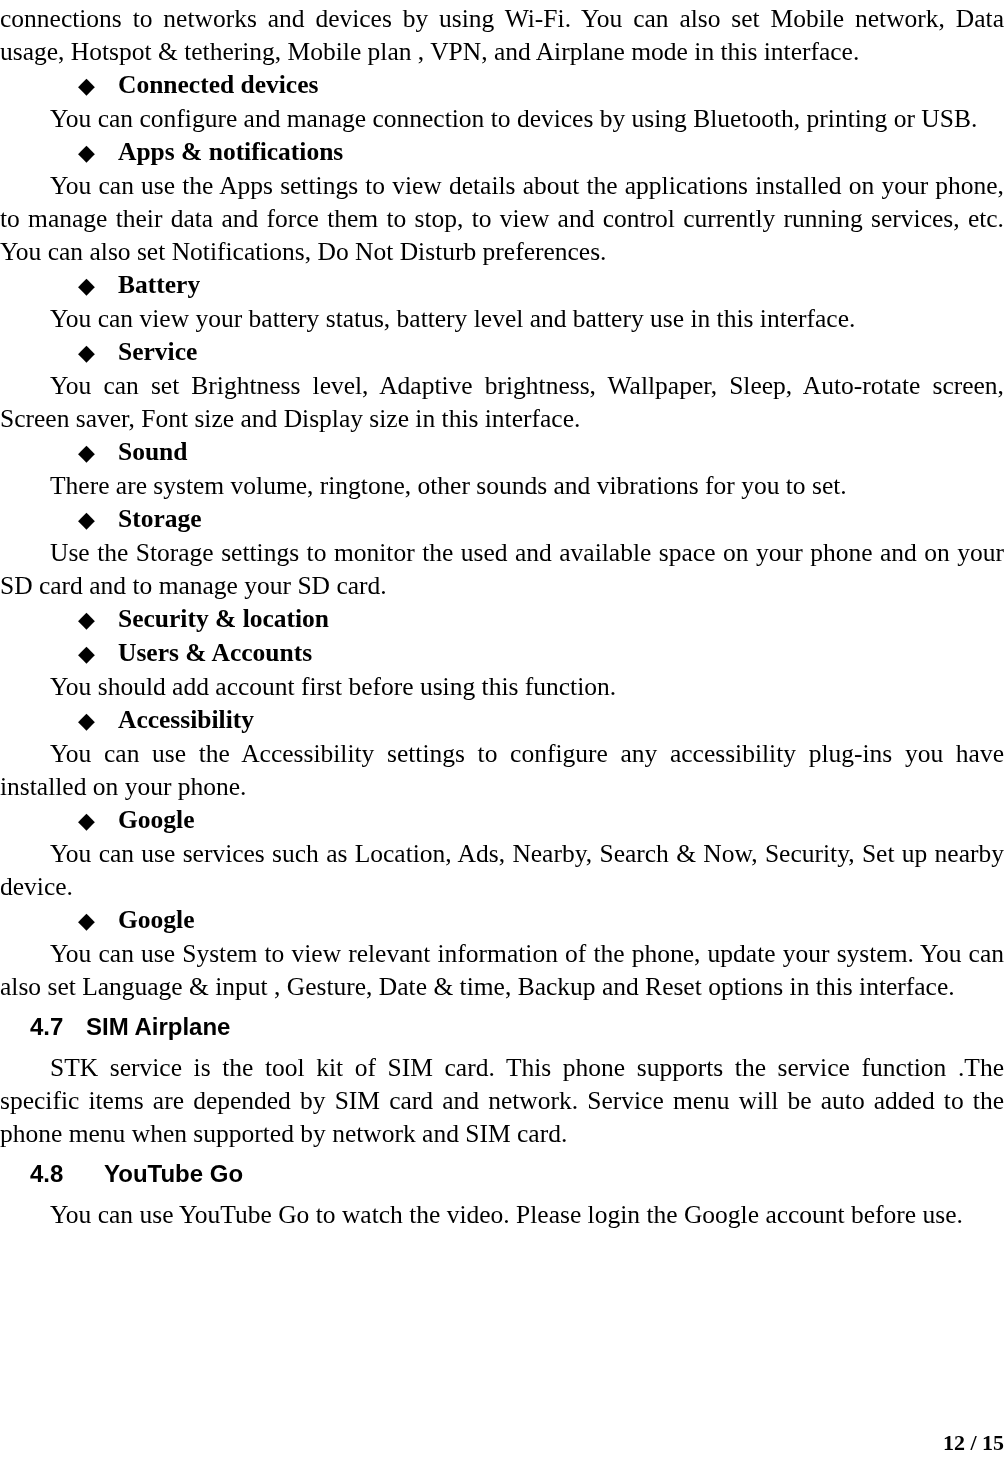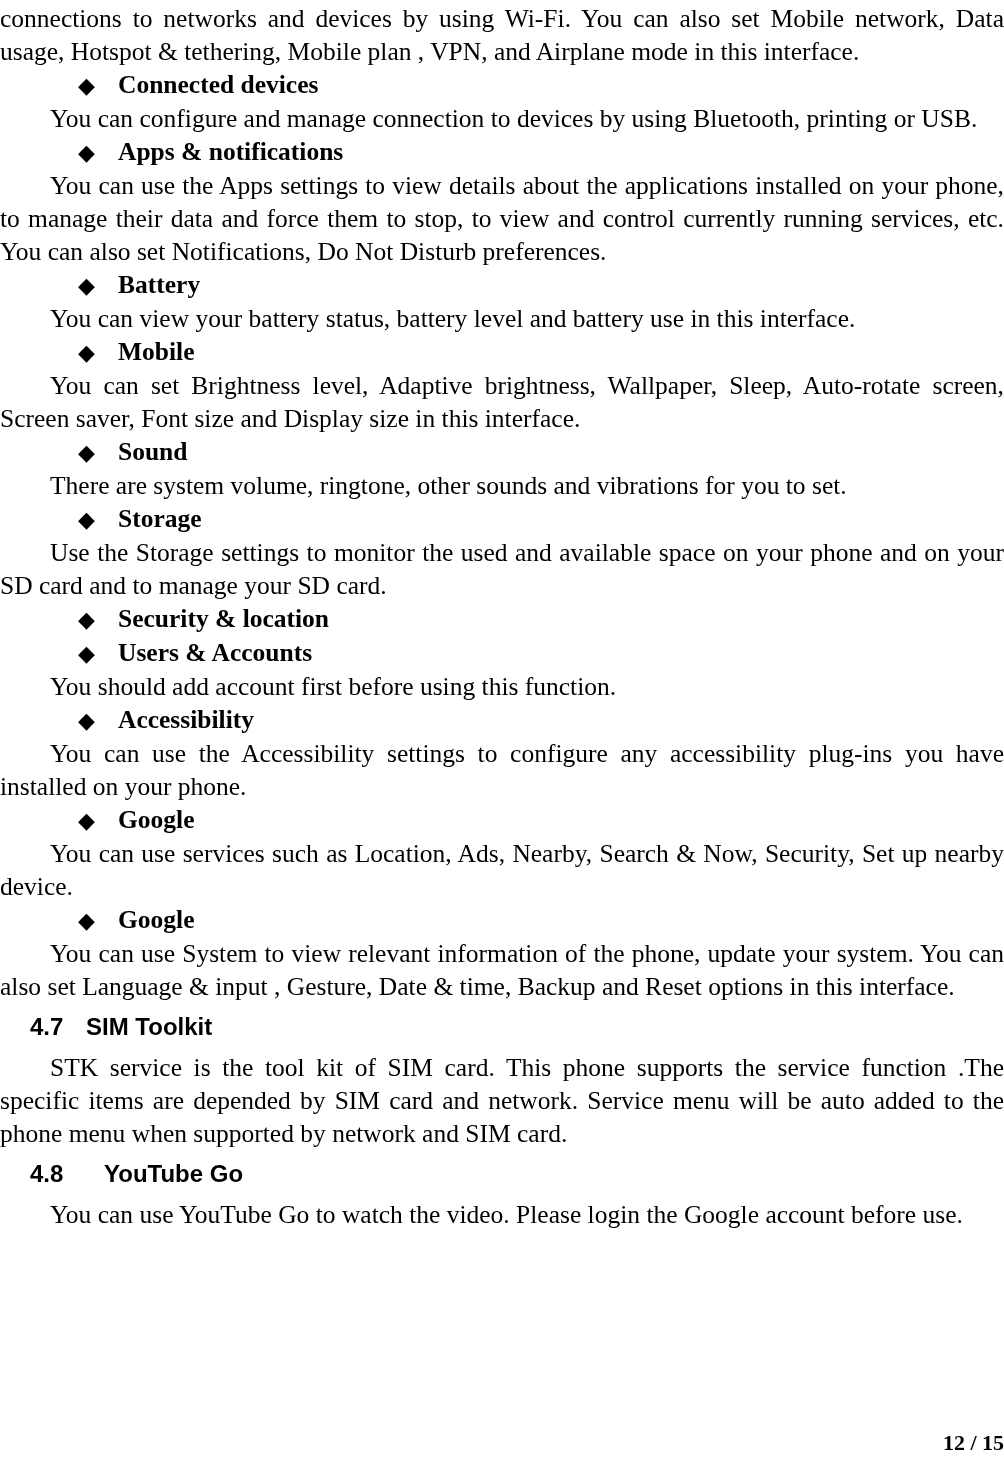--- a/index.html
+++ b/index.html
@@ -118,21 +118,21 @@
     <p class="body">You can use the Apps settings to view details about the applications installed on your phone, to manage their data and force them to stop, to view and control currently running services, etc. You can also set Notifications, Do Not Disturb preferences.</p>
 
     <div class="bullet-head">
       <span class="diamond">◆</span>
       <span class="bh-label">Battery</span>
     </div>
     <p class="body">You can view your battery status, battery level and battery use in this interface.</p>
 
     <div class="bullet-head">
       <span class="diamond">◆</span>
-      <span class="bh-label">Mobile</span>
+      <span class="bh-label">Service</span>
     </div>
     <p class="body">You can set Brightness level, Adaptive brightness, Wallpaper, Sleep, Auto-rotate screen, Screen saver, Font size and Display size in this interface.</p>
 
     <div class="bullet-head">
       <span class="diamond">◆</span>
       <span class="bh-label">Sound</span>
     </div>
     <p class="body">There are system volume, ringtone, other sounds and vibrations for you to set.</p>
 
     <div class="bullet-head">
@@ -166,21 +166,21 @@
 
     <div class="bullet-head">
       <span class="diamond">◆</span>
       <span class="bh-label">Google</span>
     </div>
     <p class="body">You can use System to view relevant information of the phone, update your system. You can also set Language &amp; input , Gesture, Date &amp; time, Backup and Reset options in this interface.</p>
 
     <div class="spacer-sm"></div>
     <div class="sec-head">
       <span class="sec-num">4.7</span>
-      <span class="sec-title">SIM Toolkit</span>
+      <span class="sec-title">SIM Airplane</span>
     </div>
     <div class="spacer-sm"></div>
     <p class="body">STK service is the tool kit of SIM card. This phone supports the service function .The specific items are depended by SIM card and network. Service menu will be auto added to the phone menu when supported by network and SIM card.</p>
 
     <div class="spacer-sm"></div>
     <div class="sec-head wide">
       <span class="sec-num">4.8</span>
       <span class="sec-title">YouTube Go</span>
     </div>
     <div class="spacer-sm"></div>

